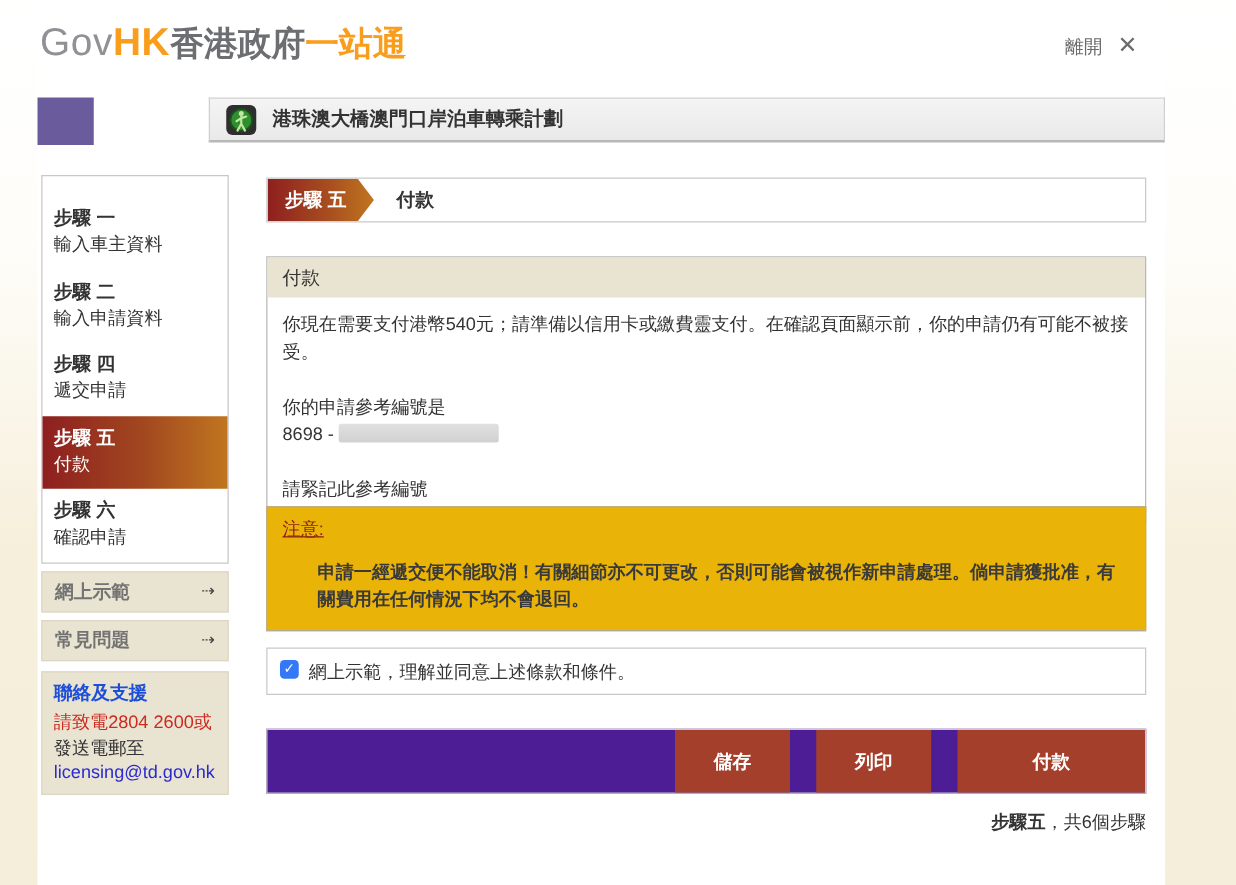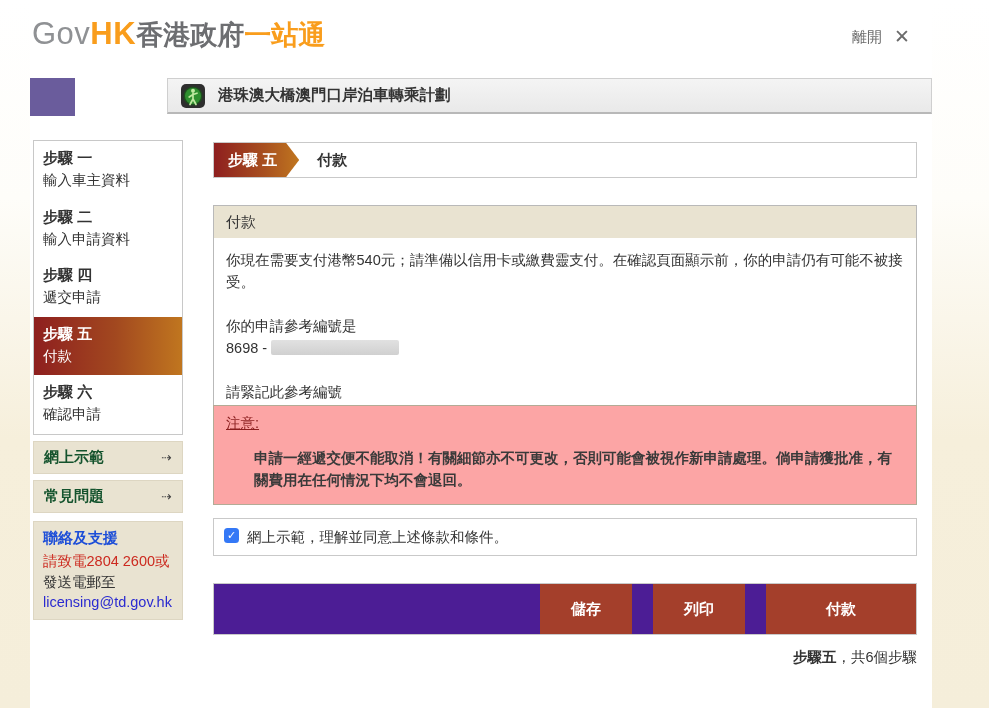--- a/index.html
+++ b/index.html
@@ -24,31 +24,31 @@
   .title-band{position:absolute;left:0;top:78px;width:100%;height:38px;display:flex;gap:44px;}
   .purple-block{width:45px;height:38px;background:#6a5c9c;}
   .band-gap{width:4px;height:38px;background:#fff;}
   .gray-bar{flex:1;height:36px;background:linear-gradient(180deg,#f4f4f4,#e9e9e9);
     border:1px solid #cfcfcf;border-bottom:2px solid #b8b8b8;box-sizing:border-box;
     display:flex;align-items:center;}
   .tl-icon{margin-left:12px;width:26px;height:26px;}
   .band-title{margin-left:12px;font-size:15.5px;font-weight:bold;color:#333;}
   
   .sidebar{position:absolute;left:3px;top:140px;width:150px;}
-  .steps-box{border:1px solid #c8c8c8;background:#fff;padding-top:0;}
+  .steps-box{border:1px solid #c8c8c8;background:#fff;padding-top:16px;}
   .step{padding:8px 9px 9px;}
   .step .lbl{font-size:15px;font-weight:bold;color:#333;}
   .step .desc{font-size:14.5px;color:#333;margin-top:3px;line-height:1.35;}
   .step.active{background:linear-gradient(90deg,#8e1f1f 0%,#a2481f 55%,#c0761f 100%);}
   .step.active .lbl,.step.active .desc{color:#fff;}
   .side-link{margin-top:6px;background:#e9e3d1;height:33px;display:flex;align-items:center;
     justify-content:space-between;padding:0 10px;box-sizing:border-box;cursor:pointer;
     border:1px solid #ddd6c2;}
   .side-link:first-of-type{margin-top:14px;}
-  .side-link .t{font-size:15px;font-weight:bold;color:#14532d;}
+  .side-link .t{font-size:15px;font-weight:bold;color:#737373;}
   .side-link .arr{font-size:13px;color:#444;}
   .contact-box{margin-top:8px;background:#e9e3d1;border:1px solid #ddd6c2;
     padding:7px 9px 9px;box-sizing:border-box;}
   .contact-box .c-title{font-size:15px;font-weight:bold;color:#1d4ed8;}
   .contact-box .c-phone{font-size:14.5px;color:#cc2a1f;margin-top:4px;}
   .contact-box .c-mailline{font-size:14.5px;color:#333;margin-top:2px;}
   .contact-box .c-mail{font-size:14.5px;color:#2a2ad0;margin-top:2px;cursor:pointer;}
   
   .main{position:absolute;left:183px;top:0;width:704px;}
   .banner{position:absolute;top:142px;left:0;width:100%;height:36px;border:1px solid #c9c9c9;
@@ -61,21 +61,21 @@
   .pay-box{position:absolute;top:205px;left:0;width:100%;border:1px solid #b9b9b9;
     box-sizing:border-box;background:#fff;}
   .pay-head{background:#e9e3d1;height:32px;display:flex;align-items:center;
     padding-left:12px;font-size:15px;color:#333;}
   .pay-body{padding:11px 12px 14px;font-size:14.5px;color:#333;line-height:1.55;}
   .pay-body p{margin:0 0 0;}
   .pay-body .sp{height:21px;}
   .redacted{display:inline-block;width:128px;height:15px;vertical-align:-2px;
     background:linear-gradient(180deg,#e1e1e1,#d0d0d0);border-radius:2px;}
   .note-box{position:absolute;top:405px;left:0;width:100%;box-sizing:border-box;
-    background:#fca5a5;border:1px solid #b3ab96;padding:8px 12px 12px;}
+    background:#eab308;border:1px solid #b3ab96;padding:8px 12px 12px;}
   .note-label{font-size:14.5px;color:#8b1f1f;text-decoration:underline;}
   .note-text{margin:14px 0 0 28px;font-size:14.5px;font-weight:bold;color:#3a3a3a;line-height:1.55;}
   .agree-box{position:absolute;top:518px;left:0;width:100%;height:38px;box-sizing:border-box;
     border:1px solid #c9c9c9;background:#fff;display:flex;align-items:flex-start;padding:9px 10px;}
   .cb{width:15px;height:15px;flex:0 0 15px;background:#3478f6;border-radius:3.5px;color:#fff;
     font-size:11px;line-height:15px;text-align:center;margin-right:8px;cursor:pointer;}
   .agree-label{font-size:14.5px;color:#333;}
   .btn-bar{position:absolute;top:583px;left:0;width:100%;height:52px;box-sizing:border-box;
     border:1px solid #c9c9c9;background:#4c1d95;display:flex;justify-content:flex-end;gap:21px;}
   .btn{border:none;height:100%;background:#a43f2b;color:#fff;font-weight:bold;font-size:15px;

